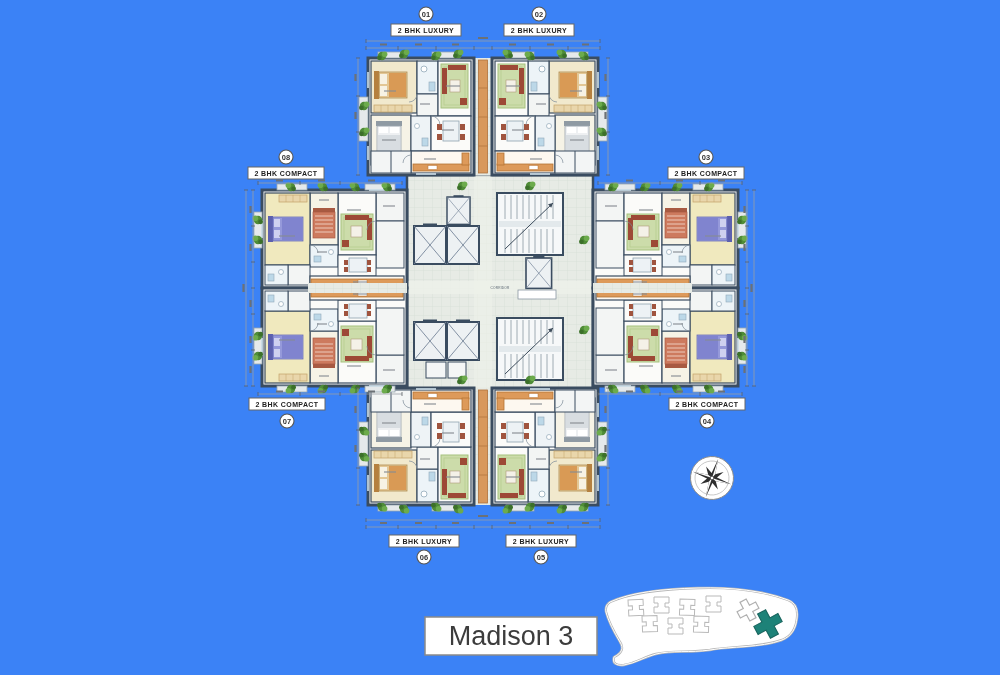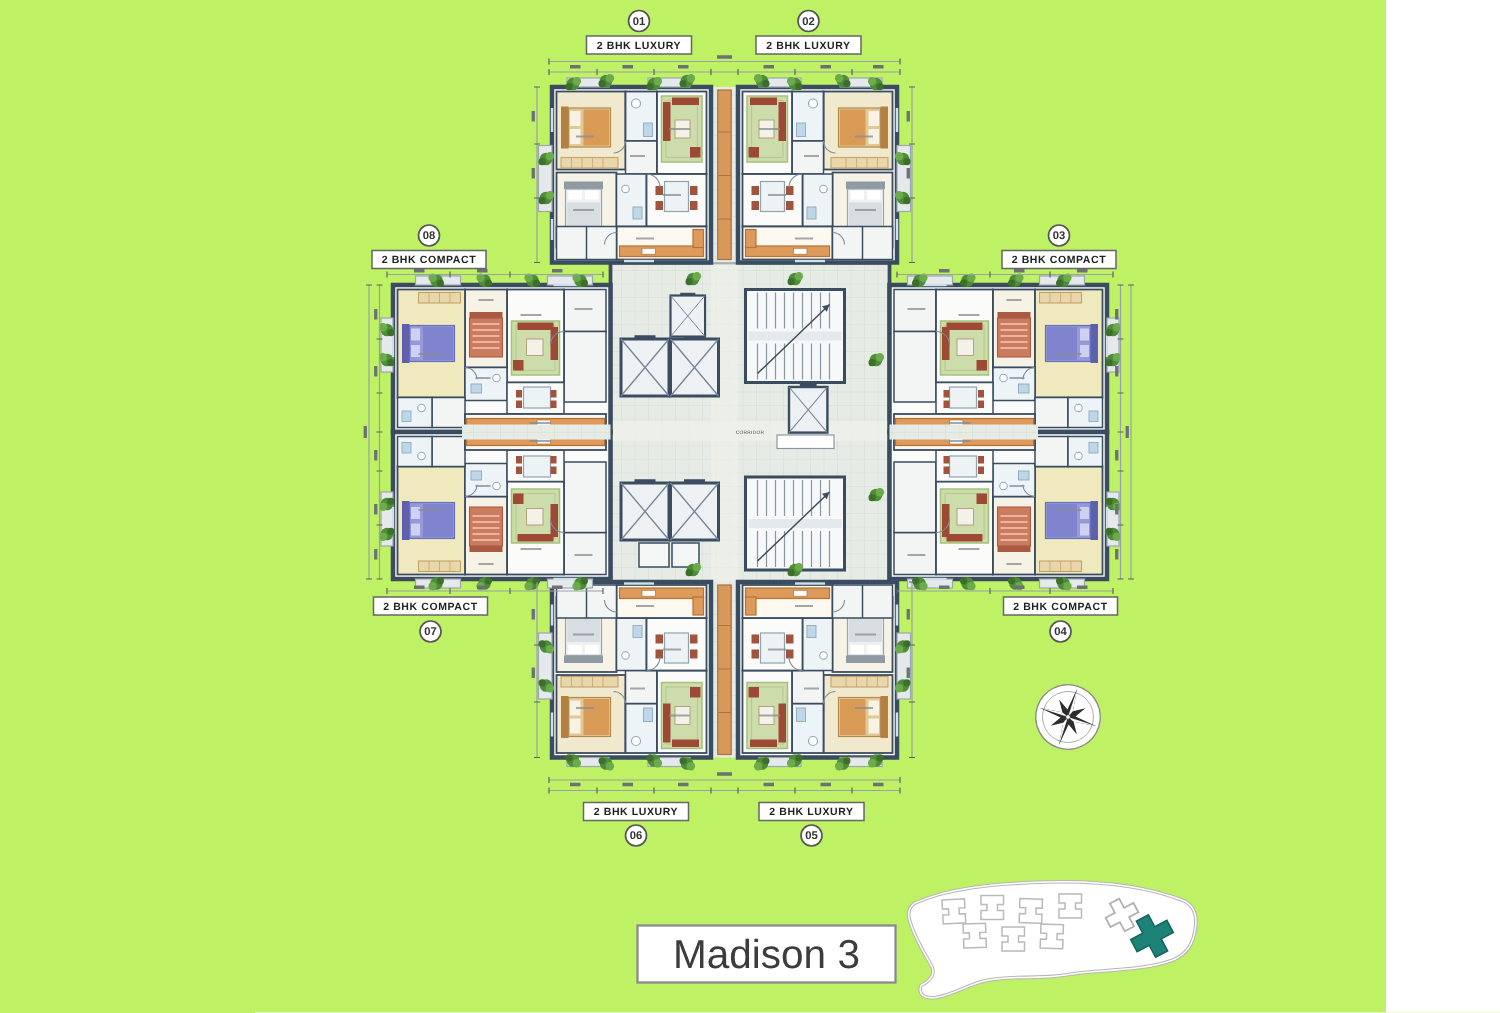--- a/index.html
+++ b/index.html
@@ -1,16 +1,16 @@
 <!DOCTYPE html>
 <html><head>
 <meta charset="utf-8">
 <style>
   html,body{margin:0;padding:0;background:#fff;}
-  .stage{position:relative;width:924px;height:675px;background:#bef264;overflow:hidden;
+  .stage{position:relative;width:1000px;height:675px;background:#3b82f6;overflow:hidden;
          font-family:"Liberation Sans",sans-serif;}
   svg{position:absolute;left:0;top:0;}
   text{font-family:"Liberation Sans",sans-serif;}
   .tnum{font-size:7.5px;font-weight:700;fill:#333;text-anchor:middle;}
   .tbox{font-size:7px;font-weight:700;fill:#222;letter-spacing:.4px;text-anchor:middle;}
   .tcorr{font-size:3.2px;fill:#55616d;text-anchor:middle;letter-spacing:.2px;}
   .title-text{font-size:27px;fill:#3c3c3c;text-anchor:middle;}
 </style>
 </head>
 <body>

